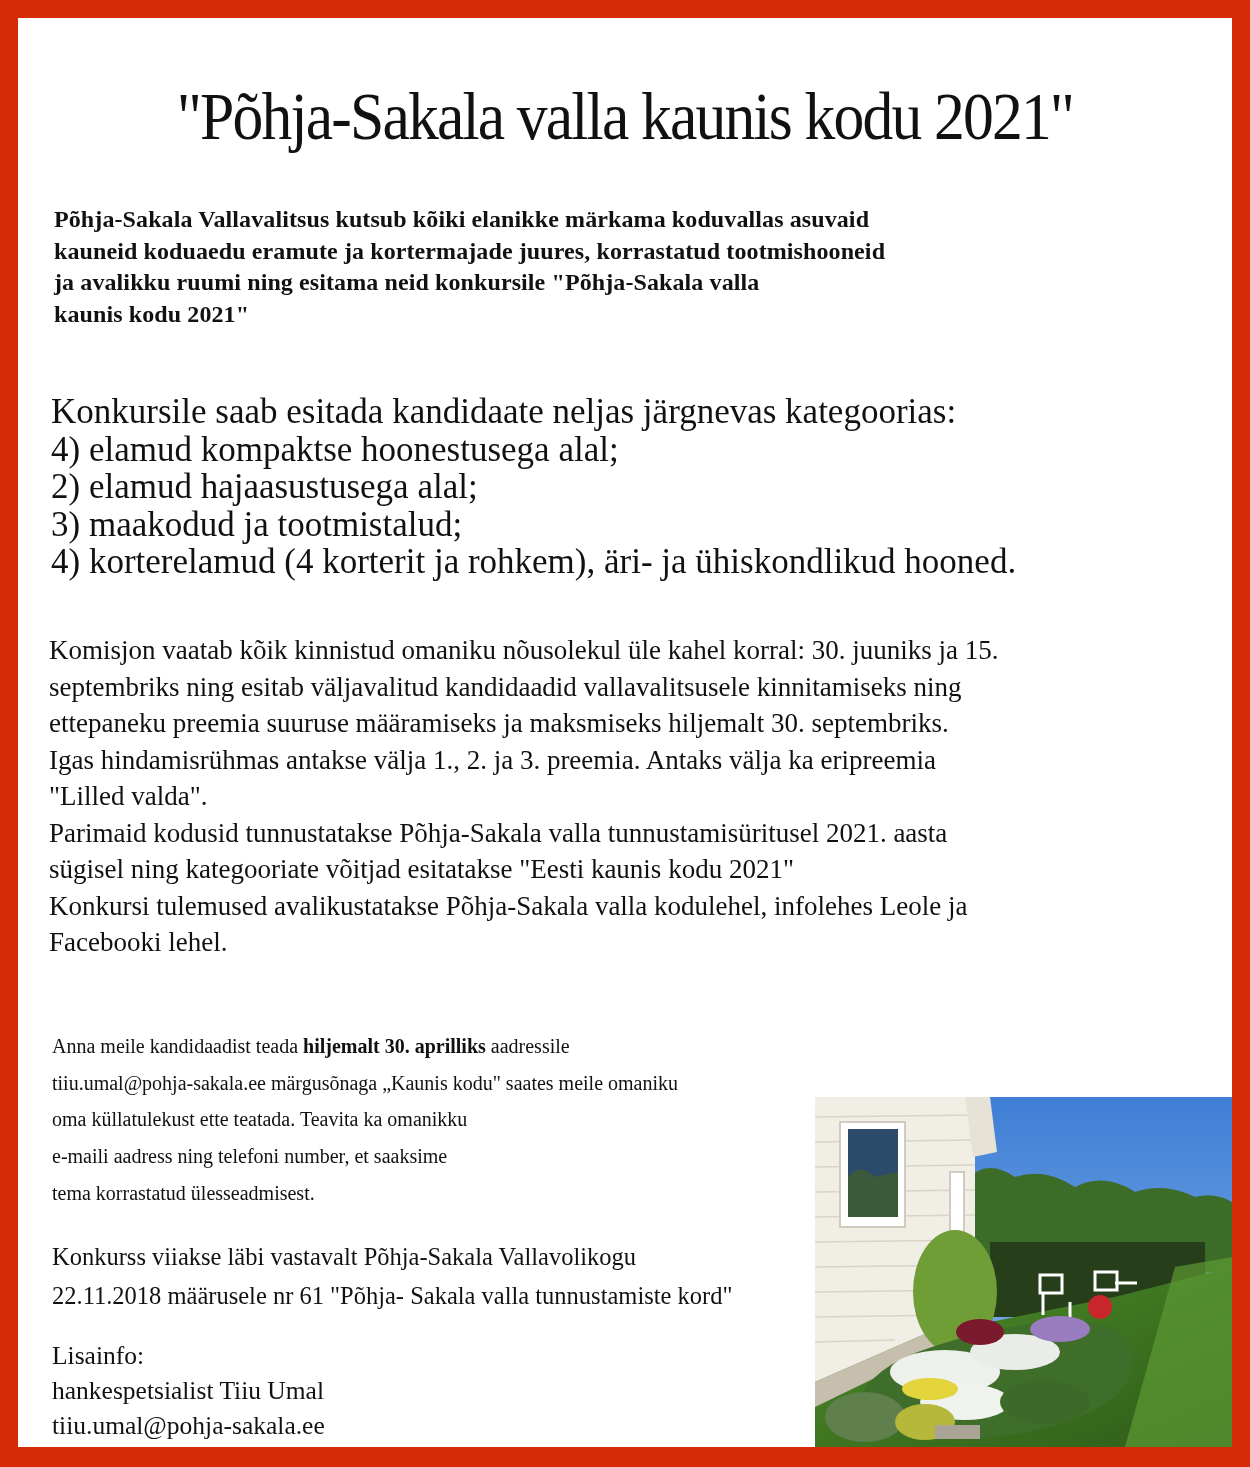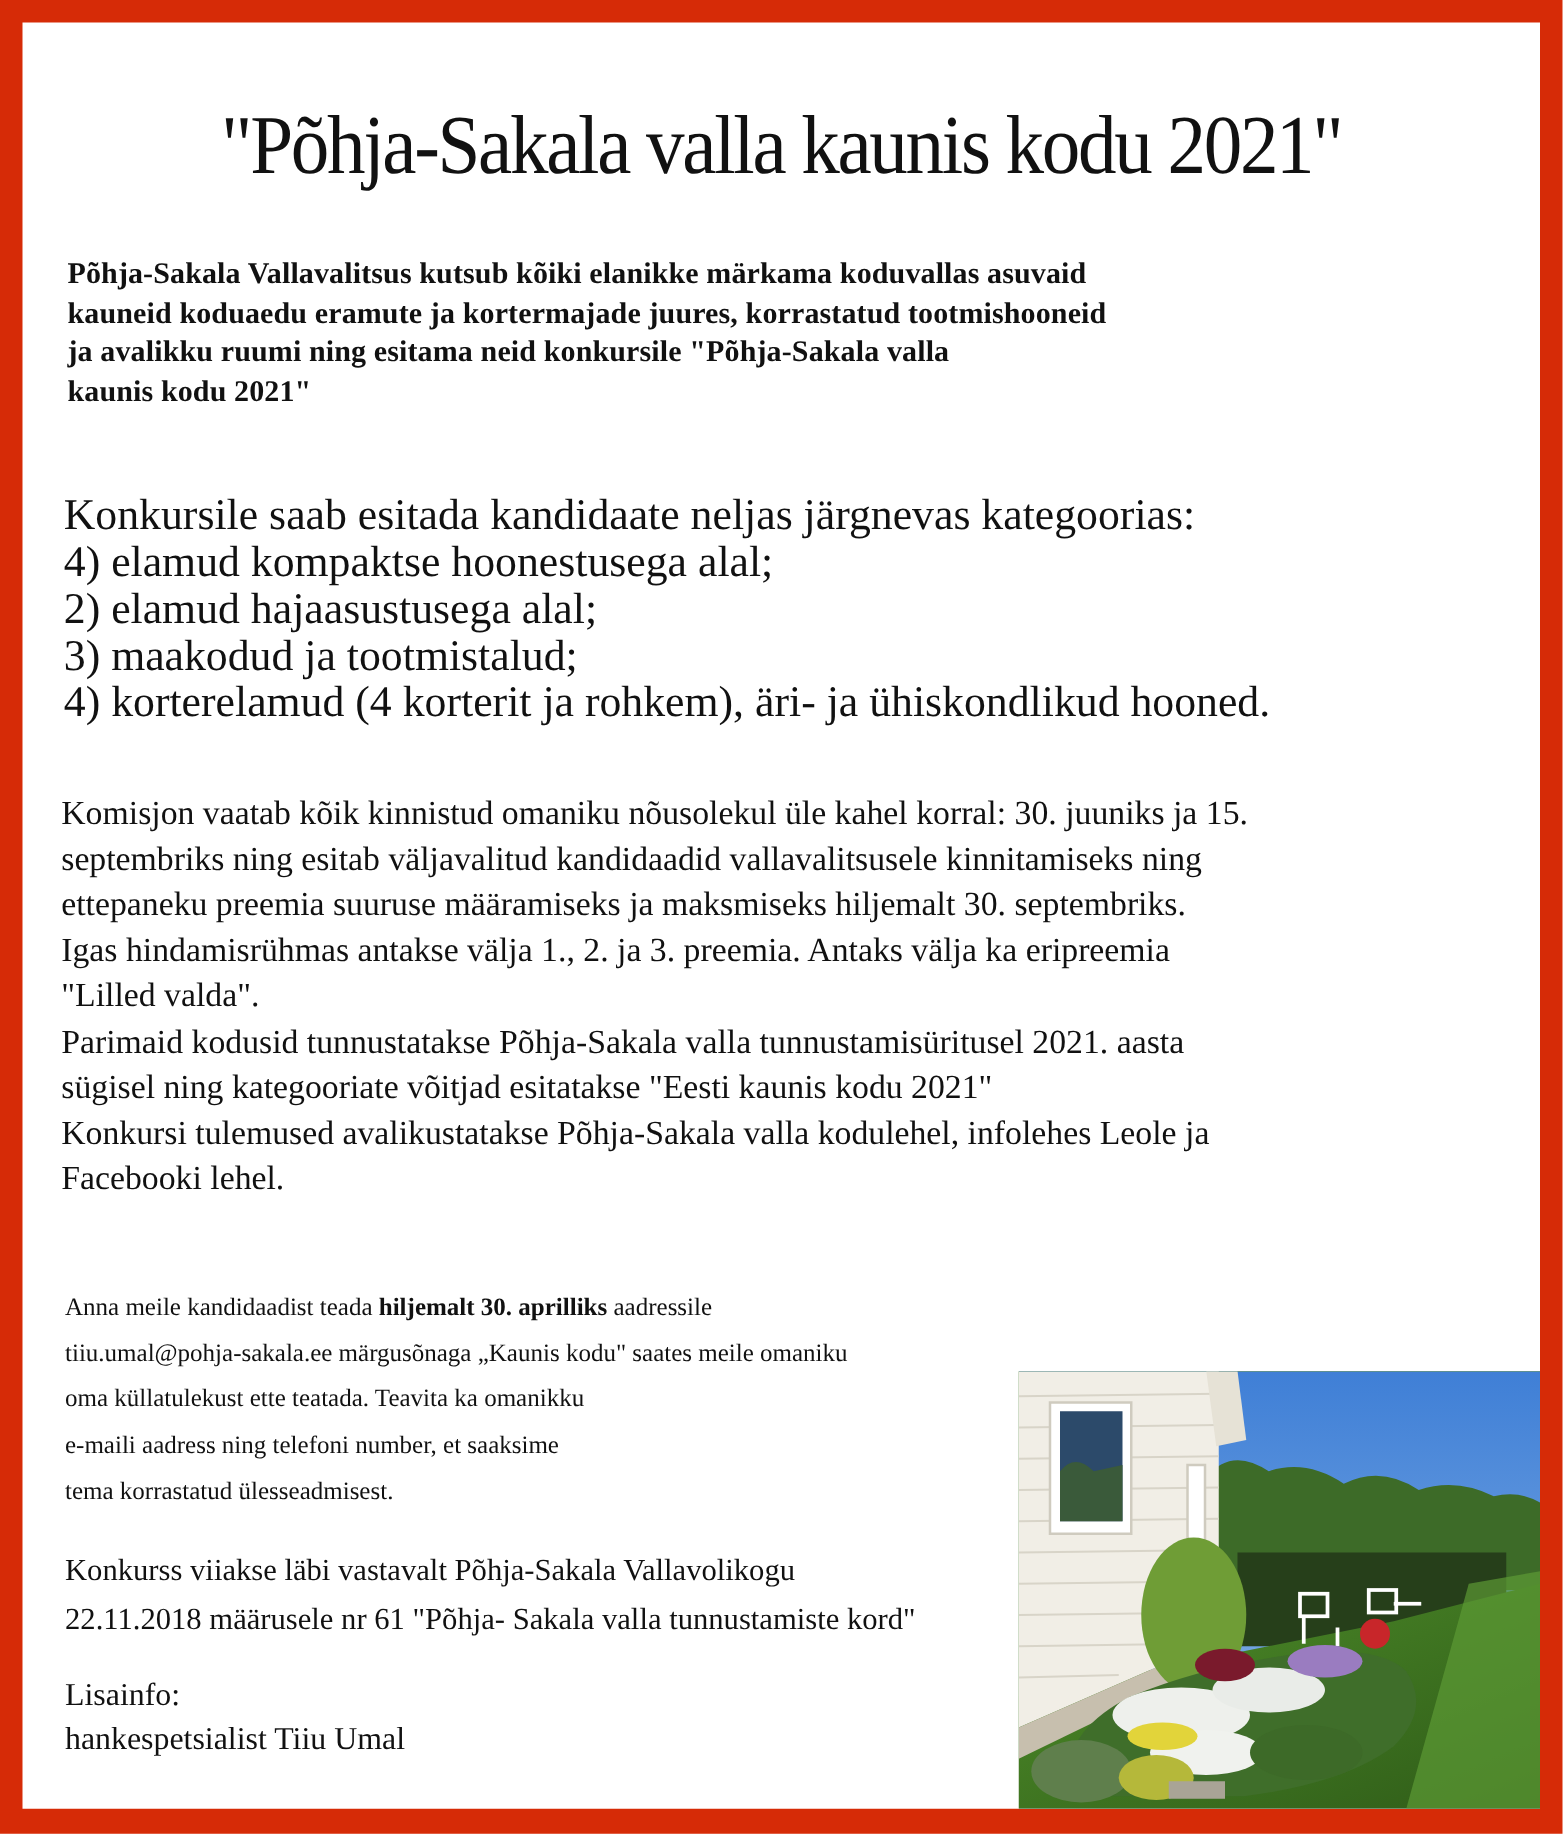--- a/index.html
+++ b/index.html
@@ -105,20 +105,21 @@
   </div>
 
   <div class="legal">
     <div>Konkurss viiakse läbi vastavalt Põhja-Sakala Vallavolikogu</div>
     <div>22.11.2018 määrusele nr 61 "Põhja- Sakala valla tunnustamiste kord"</div>
   </div>
 
   <div class="contact">
     <div>Lisainfo:</div>
     <div>hankespetsialist Tiiu Umal</div>
+    <div>tiiu.umal@pohja-sakala.ee</div>
   </div>
 
   <div class="photo">
     <svg width="417" height="350" viewBox="0 0 417 350" xmlns="http://www.w3.org/2000/svg">
 
       <defs>
         <linearGradient id="sky" x1="0" y1="0" x2="0" y2="1">
           <stop offset="0" stop-color="#3f7fd6"></stop>
           <stop offset="1" stop-color="#8db7e8"></stop>
         </linearGradient>

